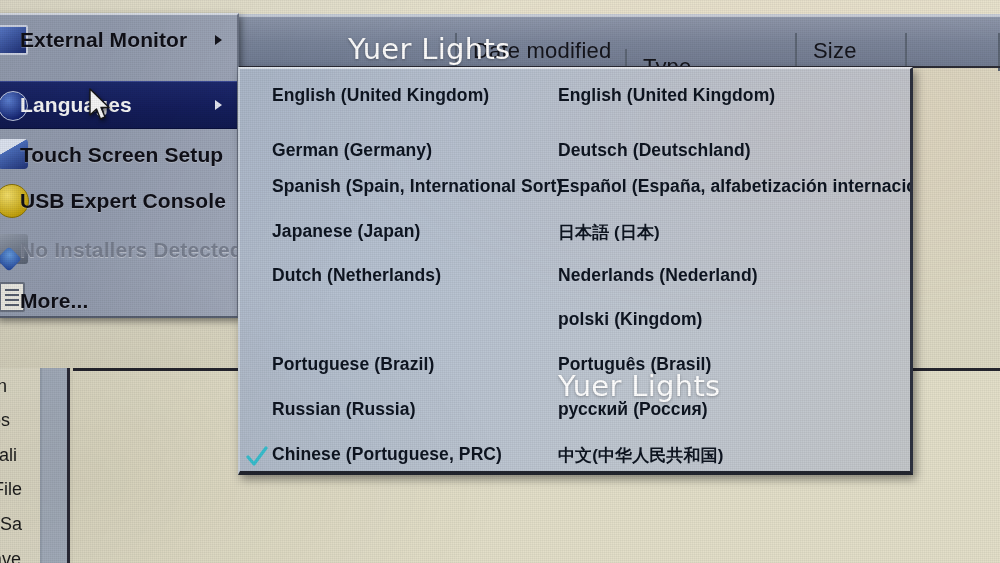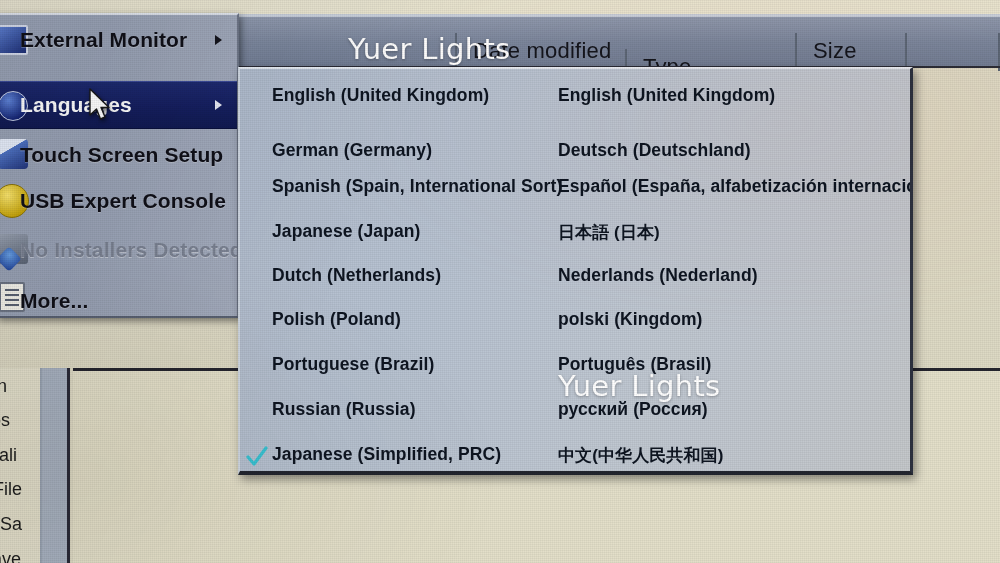--- a/index.html
+++ b/index.html
@@ -409,41 +409,40 @@
         <span class="lang-en">Japanese (Japan)</span>
         <span class="lang-native cjk">日本語 (日本)</span>
       </div>
 
       <div class="lang-row" style="top:190px;">
         <span class="lang-en">Dutch (Netherlands)</span>
         <span class="lang-native">Nederlands (Nederland)</span>
       </div>
 
       <div class="lang-row" style="top:234px;">
-        <span class="lang-en">Polish (Poland)</span>
         <span class="lang-native">polski (Kingdom)</span>
       </div>
 
       <div class="lang-row" style="top:279px;">
         <span class="lang-en">Portuguese (Brazil)</span>
         <span class="lang-native">Português (Brasil)</span>
       </div>
 
       <div class="lang-row" style="top:324px;">
         <span class="lang-en">Russian (Russia)</span>
         <span class="lang-native">русский (Россия)</span>
       </div>
 
       <div class="lang-row" style="top:369px;">
         <span class="lang-check">
           <svg width="22" height="22" viewBox="0 0 22 22">
             <path d="M2 11 L8 18 L20 2" fill="none" stroke="#33c4d6" stroke-width="3.2" stroke-linecap="round" stroke-linejoin="round"></path>
           </svg>
         </span>
-        <span class="lang-en">Japanese (Simplified, PRC)</span>
+        <span class="lang-en">Chinese (Portuguese, PRC)</span>
         <span class="lang-native cjk">中文(中华人民共和国)</span>
       </div>
     </div>
 
     <span class="cursor">
       <svg width="26" height="36" viewBox="0 0 26 36">
         <path d="M2 1 L2 27 L8.5 21 L12.5 31 L17 29 L13 19.5 L21 19.5 Z" fill="#ffffff" stroke="#1a1a1a" stroke-width="1.4" stroke-linejoin="round"></path>
       </svg>
     </span>
 

